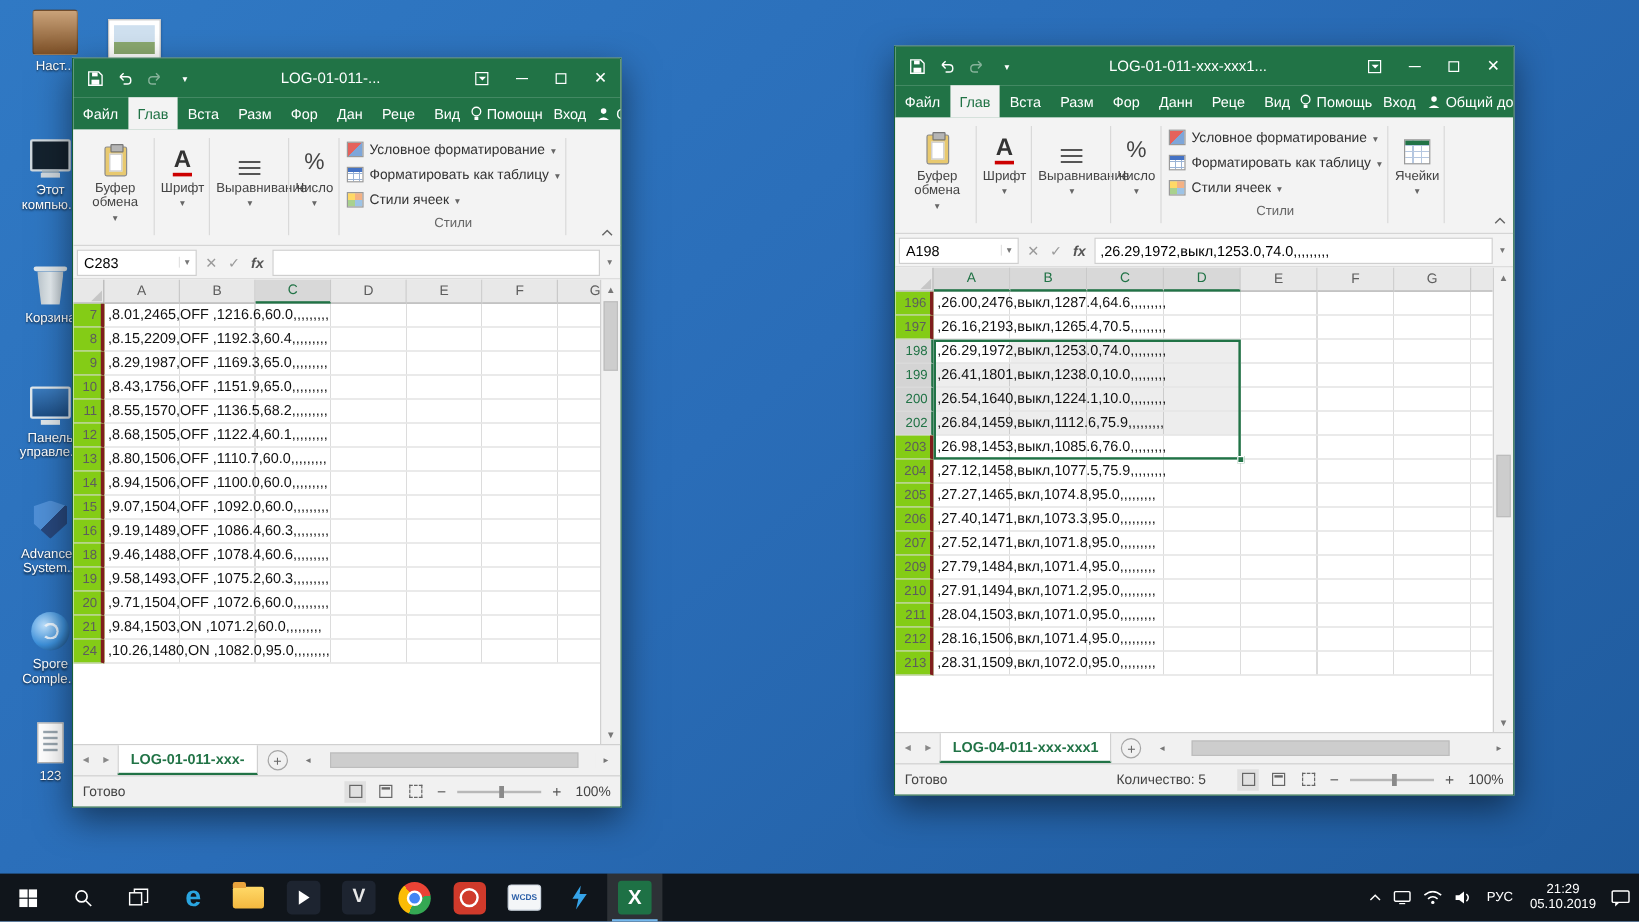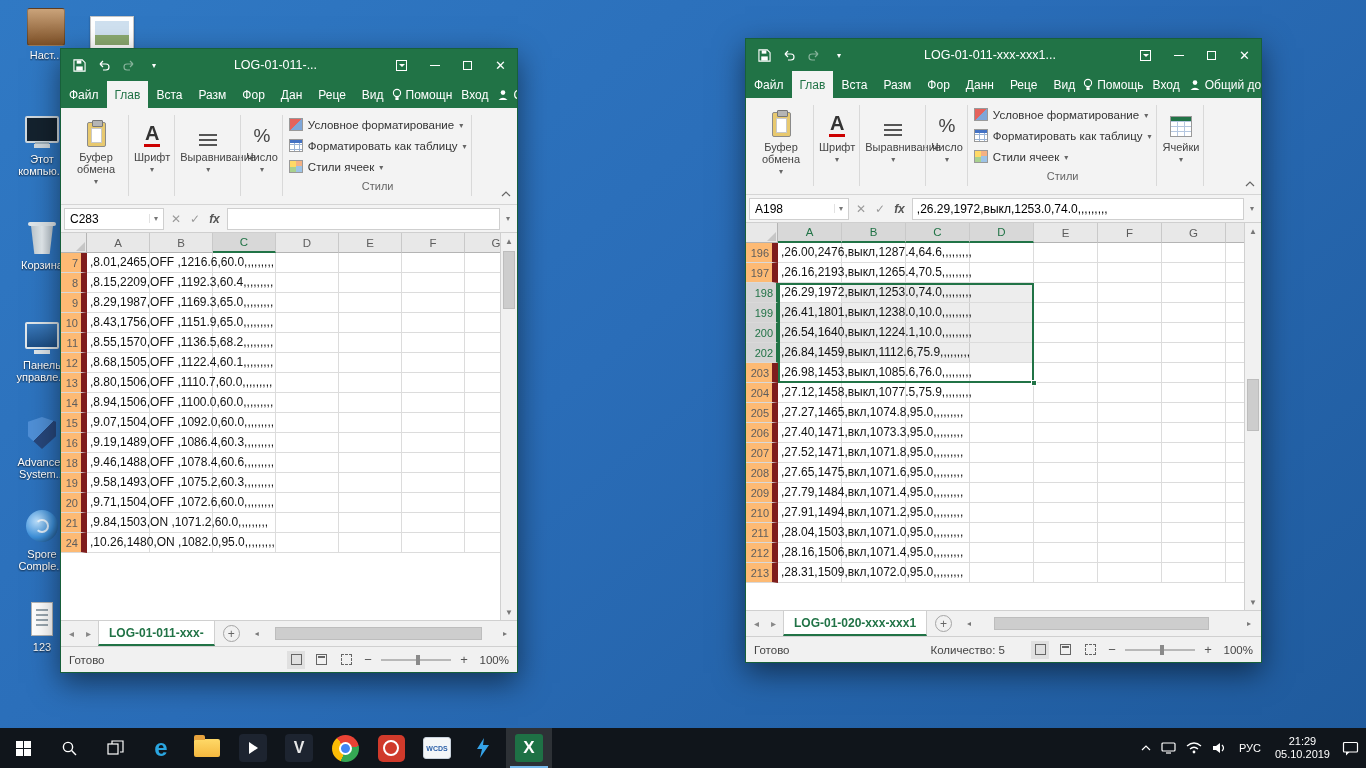--- a/index.html
+++ b/index.html
@@ -97,21 +97,21 @@
   .gridmain{flex:1;display:flex;flex-direction:column;overflow:hidden}
   .colhdr-row{height:20px;flex:0 0 auto;display:flex;background:#e8e8e8}
   .corner{width:var(--rhw);flex:0 0 auto;border-right:1px solid #b4b4b4;border-bottom:1px solid #b4b4b4;position:relative;background:#e8e8e8}
   .corner::after{content:"";position:absolute;right:1px;bottom:1px;border-left:9px solid transparent;border-bottom:9px solid #c6c6c6}
   .colhs{flex:1;display:flex;background:#e8e8e8;border-bottom:1px solid #b4b4b4}
   .colh{width:var(--colw);flex:0 0 auto;display:flex;align-items:center;justify-content:center;
         font-size:11.5px;color:#5d5d5d;border-right:1px solid #c9c9c9;border-bottom:1px solid #b4b4b4;margin-bottom:-1px;background:#e8e8e8}
   .colh.sel{background:#d8d8d8;color:#217346;border-bottom:2px solid #217346}
   .rowswrap{flex:1;position:relative;overflow:hidden}
   .xlrow{height:20px;display:flex}
-  .rownum{width:var(--rhw);flex:0 0 auto;background:#fdba74;border-right:6px solid #7f1d1d;border-bottom:1px solid #d9d9d9;
+  .rownum{width:var(--rhw);flex:0 0 auto;background:#84cc16;border-right:3px solid #7f1d1d;border-bottom:1px solid #d9d9d9;
           color:#5d5d5d;font-size:11px;display:flex;align-items:center;justify-content:flex-end;padding-right:3px}
   .xlrow.selected .rownum{background:#d4d4d4;color:#217346;border-right:2px solid #217346}
   .rowcells{flex:1;position:relative;overflow:hidden;border-bottom:1px solid #dcdcdc;
             background-image:repeating-linear-gradient(to right,transparent 0 calc(var(--colw) - 1px),#dcdcdc calc(var(--colw) - 1px) var(--colw))}
   .ctext{position:absolute;left:3px;top:0;line-height:19px;font-size:12px;color:#111;white-space:nowrap;z-index:2}
   .xlrow.selected .rowcells::before{content:"";position:absolute;left:0;top:0;bottom:0;width:calc(var(--colw)*4);background:rgba(0,0,0,.07);z-index:1}
   .xlrow.selected.first .rowcells::before{left:var(--colw);width:calc(var(--colw)*3)}
   .selbox{position:absolute;left:var(--rhw);top:40px;width:calc(var(--colw)*4);height:100px;border:2px solid #217346;z-index:3;pointer-events:none}
   .selhandle{position:absolute;left:calc(var(--rhw) + var(--colw)*4 - 3px);top:137px;width:6px;height:6px;background:#217346;border:1px solid #fff;z-index:4}
 
@@ -826,26 +826,20 @@
               </div>
             </div>
 
             <div class="xlrow">
               <div class="rownum">207</div>
               <div class="rowcells">
                 <span class="ctext">,27.52,1471,вкл,1071.8,95.0,,,,,,,,,</span>
               </div>
             </div>
 
-            <div class="xlrow">
-              <div class="rownum">208</div>
-              <div class="rowcells">
-                <span class="ctext">,27.65,1475,вкл,1071.6,95.0,,,,,,,,,</span>
-              </div>
-            </div>
 
             <div class="xlrow">
               <div class="rownum">209</div>
               <div class="rowcells">
                 <span class="ctext">,27.79,1484,вкл,1071.4,95.0,,,,,,,,,</span>
               </div>
             </div>
 
             <div class="xlrow">
               <div class="rownum">210</div>
@@ -884,21 +878,21 @@
       <div class="vs-track">
           <div class="vs-thumb"></div>
         </div>
       <span class="vs-arrow">▼</span>
     </div>
   </div>
 
   <div class="sheetbar">
     <span class="snav">◂</span>
     <span class="snav">▸</span>
-    <div class="stab">LOG-01-020-xxx-xxx1</div>
+    <div class="stab">LOG-04-011-xxx-xxx1</div>
     <span class="addsheet">+</span>
     <div class="hscroll">
       <span class="hs-arrow">◂</span>
       <div class="hs-track">
           <div class="hs-thumb"></div>
         </div>
       <span class="hs-arrow">▸</span>
     </div>
   </div>
 

